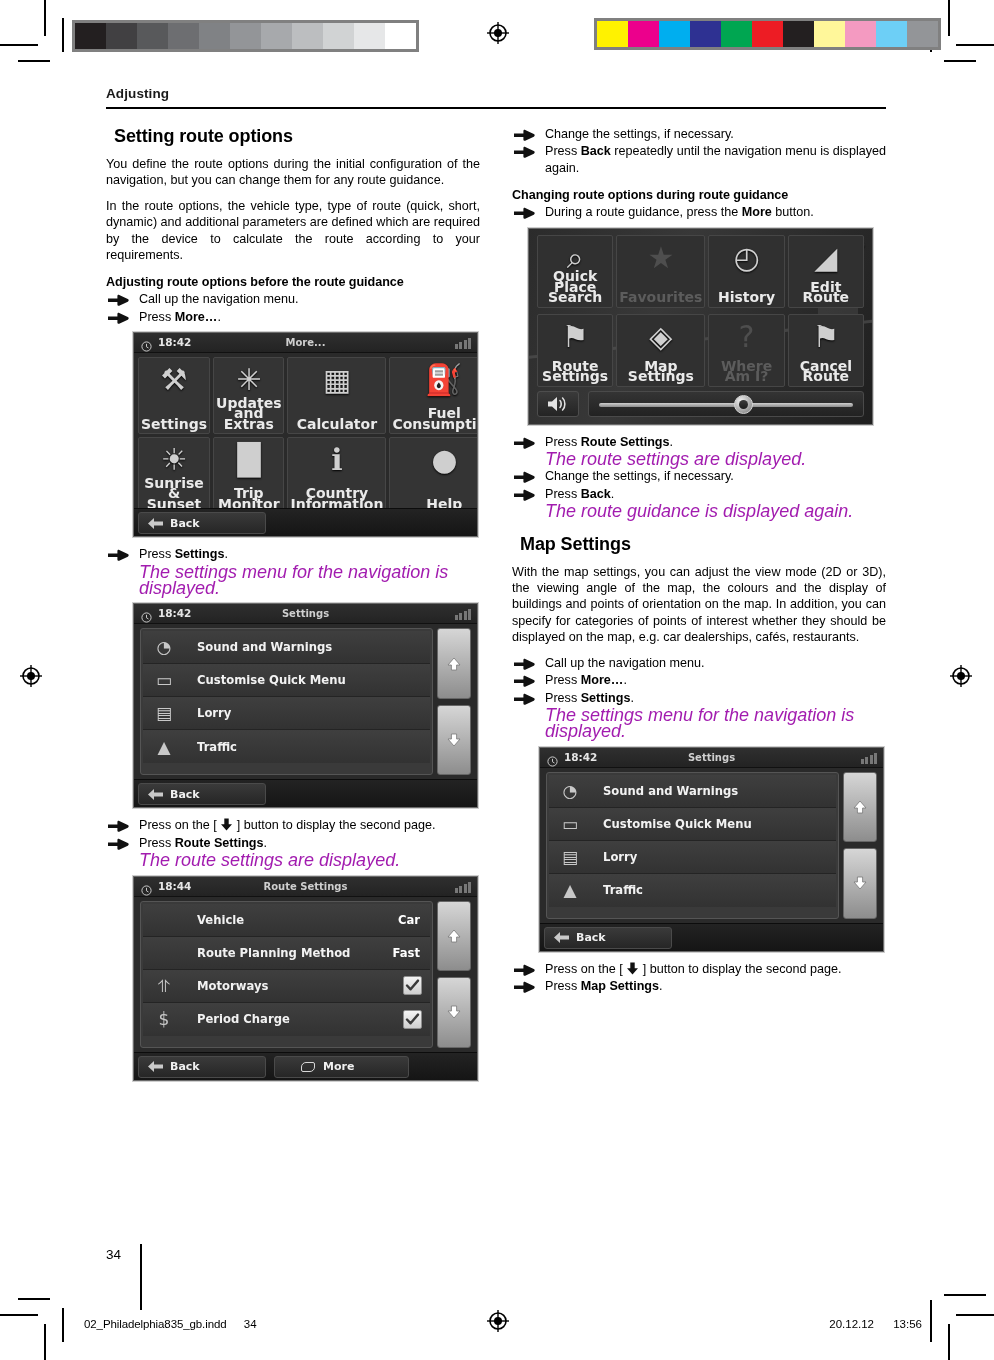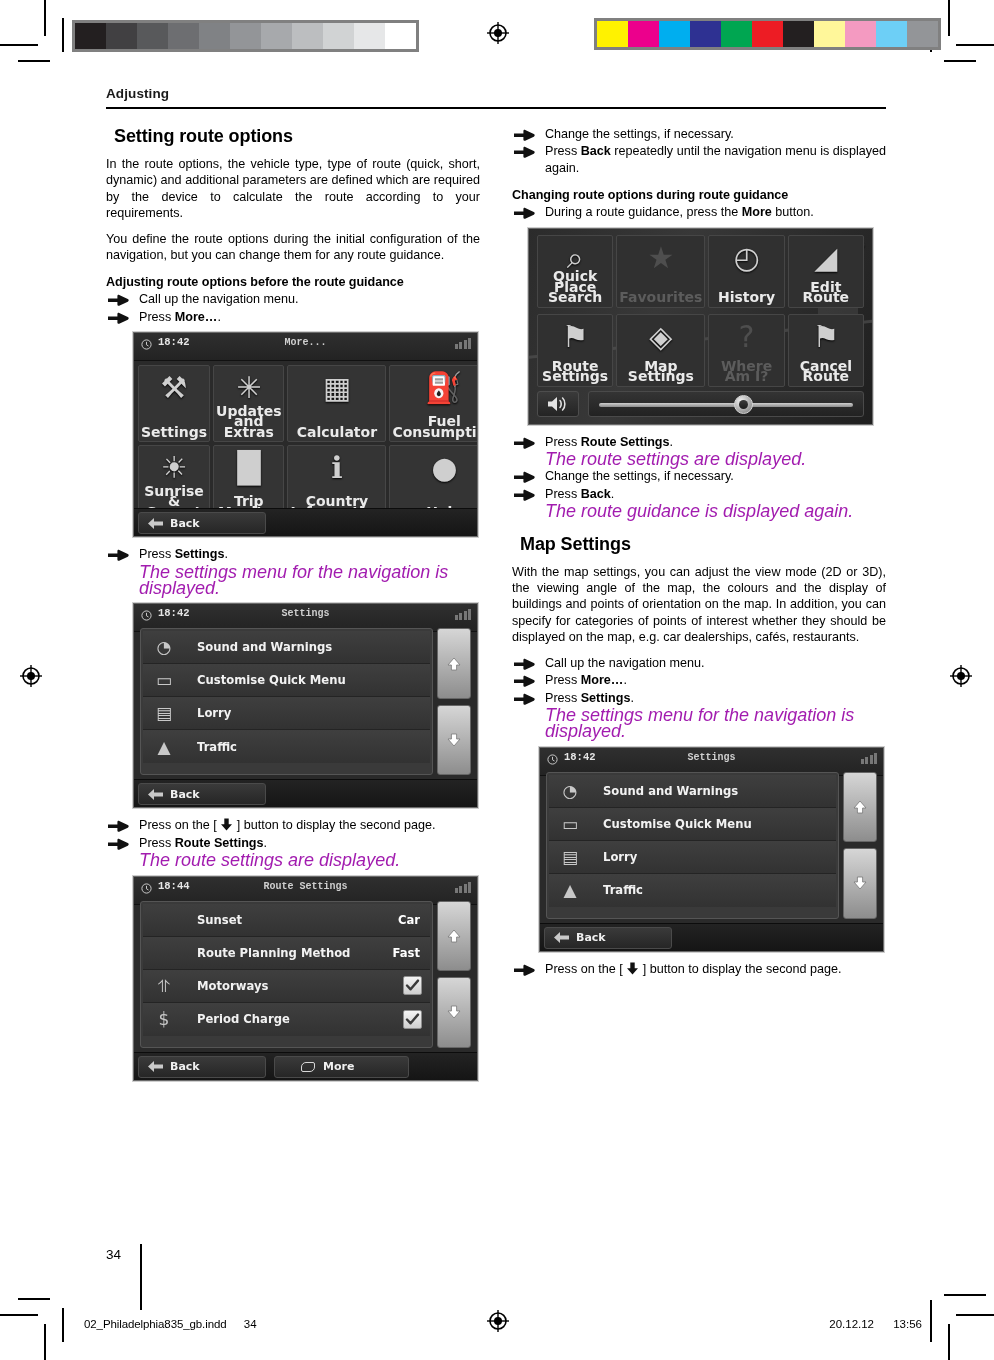--- a/index.html
+++ b/index.html
@@ -78,22 +78,22 @@
     background: #2a2a2a;
     margin: 7px 0 9px 27px;
     border: 1px solid #6a6a6a;
     font-family: "DejaVu Sans", sans-serif;
     overflow: hidden;
     box-shadow: 0 0 0 1px #cfcfcf;
   }
   .shot.nav { margin-left: 16px; width: 345px; height: 197px; }
 
   .titlebar {
-    height: 28px; background: linear-gradient(#2f2f2f,#232323);
-    position: relative; border-bottom: 1px solid #111; font-family: Liberation Mono, monospace;
+    height: 20px; background: linear-gradient(#2f2f2f,#232323);
+    position: relative; border-bottom: 1px solid #111;
   }
   .tb-clock { position: absolute; left: 7px; top: 4px; width: 11px; height: 11px; }
   .tb-time { position: absolute; left: 24px; top: 3px; font-size: 10.5px; color: #e6e6e6; font-weight: bold; }
   .tb-title { position: absolute; left: 0; right: 0; top: 4px; text-align: center;
               font-size: 10px; color: #cfcfcf; font-weight: bold; }
   .tb-sig { position: absolute; right: 6px; top: 4px; display: flex; align-items: flex-end; gap: 1.5px; height: 12px; }
   .tb-sig i { display:block; width: 3px; background: #777; }
   .tb-sig i:nth-child(1){height:5px}.tb-sig i:nth-child(2){height:7px}
   .tb-sig i:nth-child(3){height:9px}.tb-sig i:nth-child(4){height:11px}
 
@@ -304,22 +304,22 @@
 
 <div class="page">
 
   <div class="running-head">Adjusting</div>
   <div class="head-rule"></div>
 
   <div class="col col-left">
 
     <h1 class="sec">Setting route options</h1>
 
+    <p class="body">You define the route options during the initial configuration of the navigation, but you can change them for any route guidance.</p>
     <p class="body">In the route options, the vehicle type, type of route (quick, short, dynamic) and additional parameters are defined which are required by the device to calculate the route according to your requirements.</p>
-    <p class="body">You define the route options during the initial configuration of the navigation, but you can change them for any route guidance.</p>
 
     <h2 class="sub">Adjusting route options before the route guidance</h2>
 
     <ul class="steps">
       <li class="step">
         <span class="hand">
           <svg width="22" height="12" viewBox="0 0 22 12">
               <path d="M0 4.6h9.4V2.2c0-1 .9-1.6 1.8-1.2l8.6 4c1.2.6 1.2 2.1 0 2.7l-8.6 4c-.9.4-1.8-.2-1.8-1.2V8.1H0z" fill="#111"></path>
             </svg>
         </span>
@@ -506,21 +506,21 @@
             <i></i>
             <i></i>
             <i></i>
             <i></i>
           </span>
       </div>
       <div class="listwrap" id="route-list">
         <div class="scrollpos"></div>
       <div class="lrow">
             <span class="lico"></span>
-            <span class="ltext">Sunset</span>
+            <span class="ltext">Vehicle</span>
             <span class="lval">Car</span>
           </div>
           <div class="lrow">
             <span class="lico"></span>
             <span class="ltext">Route Planning Method</span>
             <span class="lval">Fast</span>
           </div>
           <div class="lrow">
             <span class="lico">⥣</span>
             <span class="ltext">Motorways</span>
@@ -782,20 +782,28 @@
       <li class="step">
         <span class="hand">
           <svg width="22" height="12" viewBox="0 0 22 12">
               <path d="M0 4.6h9.4V2.2c0-1 .9-1.6 1.8-1.2l8.6 4c1.2.6 1.2 2.1 0 2.7l-8.6 4c-.9.4-1.8-.2-1.8-1.2V8.1H0z" fill="#111"></path>
             </svg>
         </span>
         <span>Press on the [ <span class="dnarrow"><svg width="13" height="13" viewBox="0 0 13 13">
                 <path d="M6.5 12.5l5.5-6.3H8.7V.5H4.3v5.7H1z" fill="#111"></path>
               </svg></span> ] button to display the second page.</span>
       </li>
+      <li class="step">
+        <span class="hand">
+          <svg width="22" height="12" viewBox="0 0 22 12">
+              <path d="M0 4.6h9.4V2.2c0-1 .9-1.6 1.8-1.2l8.6 4c1.2.6 1.2 2.1 0 2.7l-8.6 4c-.9.4-1.8-.2-1.8-1.2V8.1H0z" fill="#111"></path>
+            </svg>
+        </span>
+        <span>Press <b>Map Settings</b>.</span>
+      </li>
     </ul>
 
   </div>
 
   <div class="folio">34</div>
   <div class="folio-rule"></div>
 
   <div class="footer-left">
     <span class="fname">02_Philadelphia835_gb.indd</span>
     <span class="fpage">34</span>

